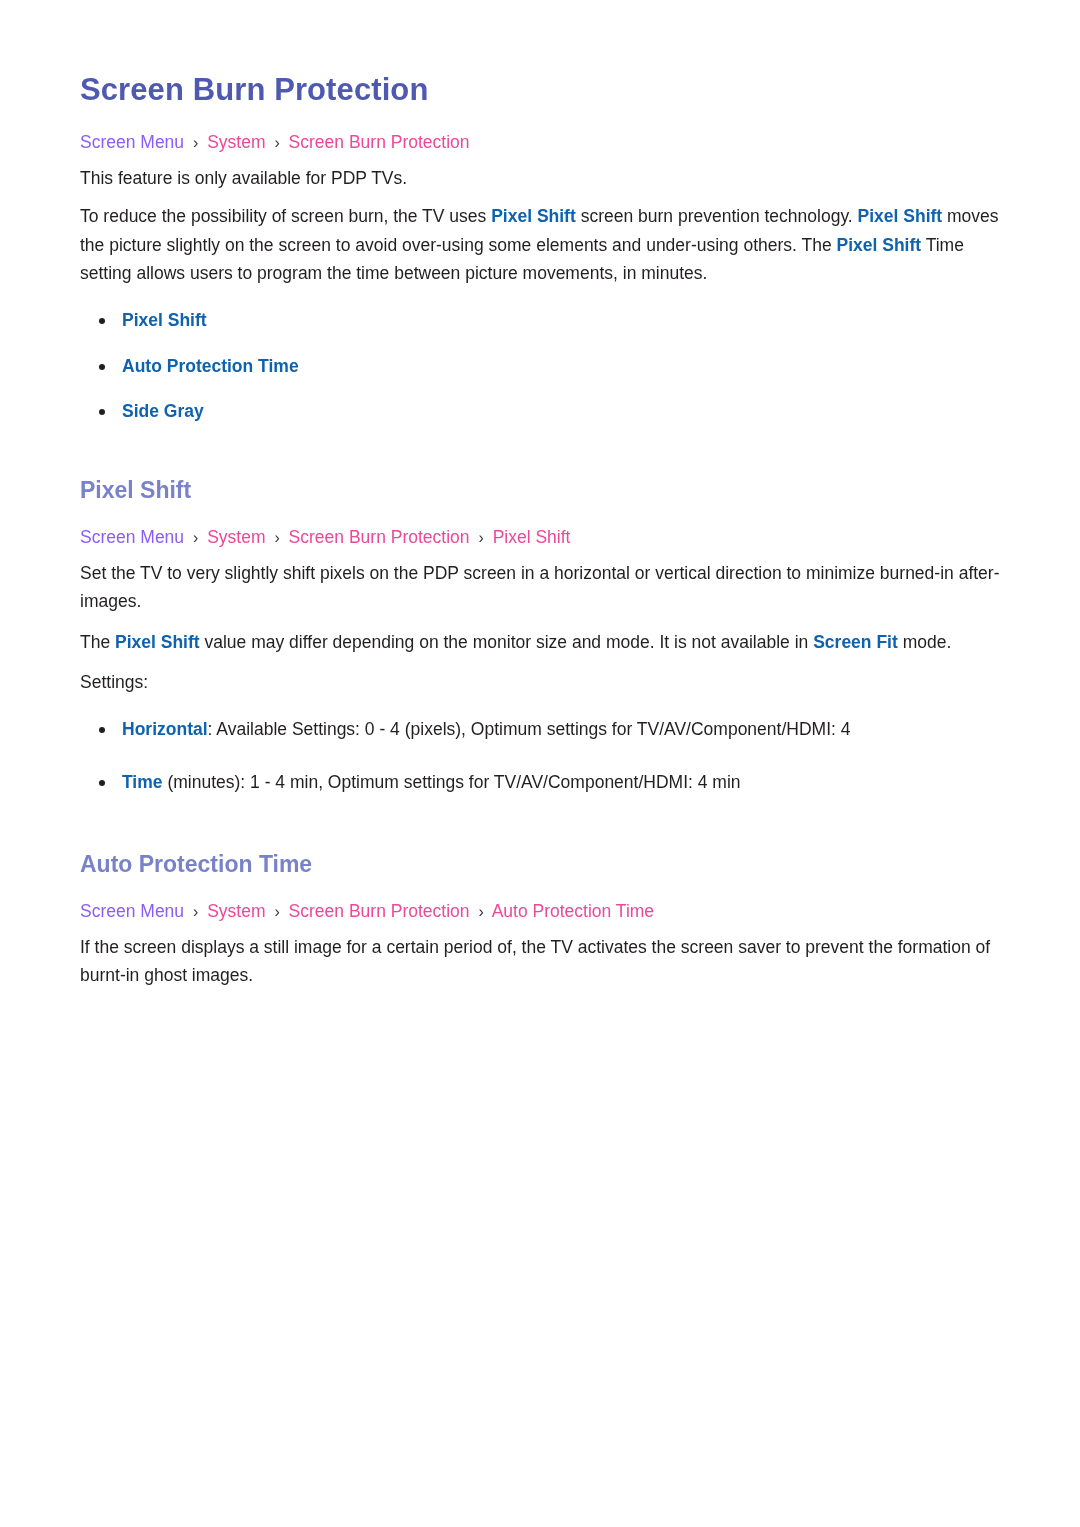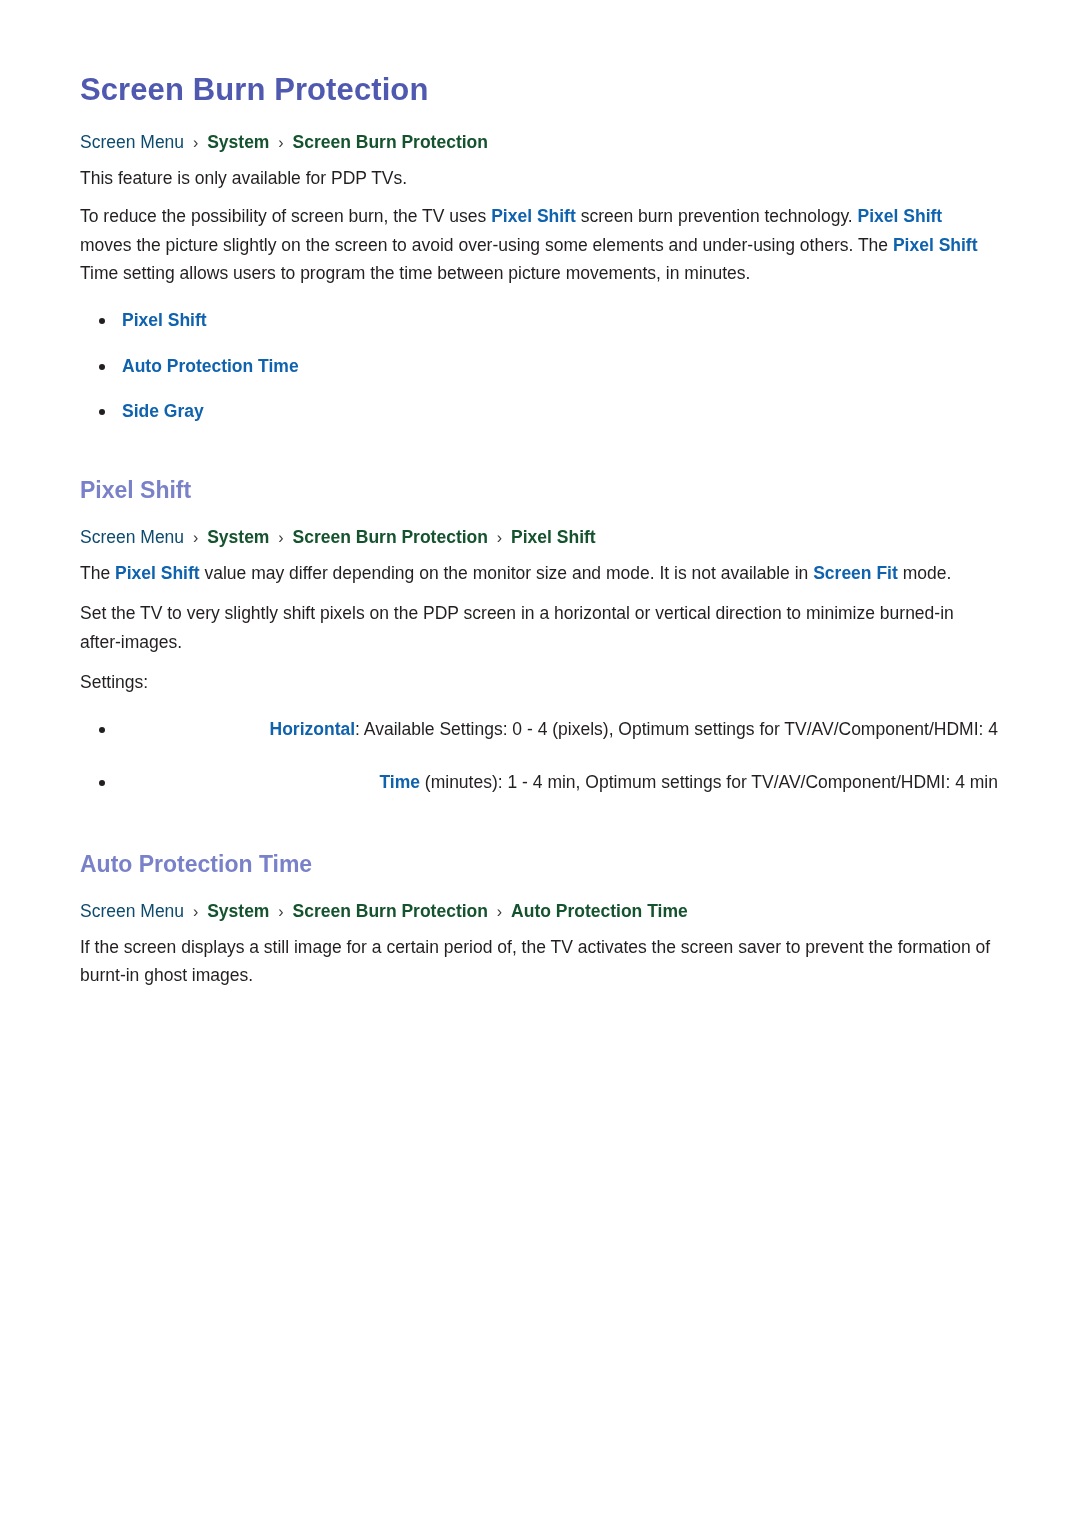--- a/index.html
+++ b/index.html
@@ -12,21 +12,21 @@
     height: 1527px;
     font-family: "Liberation Sans", sans-serif;
     color: #231f20;
     -webkit-font-smoothing: antialiased;
   }
   .page {
     position: relative;
     width: 1080px;
     height: 1527px;
     box-sizing: border-box;
-    padding: 56px 82px 0 80px;
+    padding: 56px 62px 0 80px;
   }
 
   
   .doc-title {
     font-size: 31px;
     font-weight: bold;
     color: #5059b0;
     letter-spacing: 0.1px;
     margin: 16px 0 22px 0;
     line-height: 1.15;
@@ -40,26 +40,26 @@
   }
 
   
   .breadcrumb {
     font-size: 17.5px;
     line-height: 1.45;
     margin: 0 0 9px 0;
     color: #231f20;
   }
   .breadcrumb .crumb-root {
-    color: #0c4a6e;
+    color: #8b5cf6;
     font-weight: normal;
   }
   .breadcrumb .crumb-link {
-    color: #14532d;
-    font-weight: bold;
+    color: #ec4899;
+    font-weight: normal;
   }
   .breadcrumb .chev {
     color: #3b3b3b;
     font-weight: normal;
     padding: 0 4px;
     font-size: 16px;
   }
 
   
   p.body {
@@ -99,21 +99,20 @@
     border-radius: 50%;
     background: #231f20;
   }
   ul.bullets.links li {
     color: #0f62ae;
     font-weight: bold;
     margin-bottom: 19px;
   }
   ul.bullets.settings li {
     margin-bottom: 26px;
-    text-align: right;
   }
   ul.bullets.settings .term {
     color: #0f62ae;
     font-weight: bold;
   }
   .sec-gap-1 { height: 34px; }
   .sec-gap-2 { height: 30px; }
   .list-gap { height: 8px; }
 </style>
 </head>
@@ -159,26 +158,26 @@
   <div class="breadcrumb">
     <span class="crumb-root">Screen Menu</span>
     <span class="chev">›</span>
     <span class="crumb-link">System</span>
     <span class="chev">›</span>
     <span class="crumb-link">Screen Burn Protection</span>
     <span class="chev">›</span>
     <span class="crumb-link">Pixel Shift</span>
   </div>
 
+  <p class="body">Set the TV to very slightly shift pixels on the PDP screen in a horizontal or vertical direction to minimize burned-in after-images.</p>
+
   <p class="body">
     <span>The </span><span class="lnk">Pixel Shift</span><span> value may differ depending on the monitor size and mode. It is not available in </span><span class="lnk">Screen Fit</span><span> mode.</span>
   </p>
 
-  <p class="body">Set the TV to very slightly shift pixels on the PDP screen in a horizontal or vertical direction to minimize burned-in after-images.</p>
-
   <p class="body">Settings:</p>
 
   <div class="list-gap"></div>
 
   <ul class="bullets settings">
     <li>
       <span class="term">Horizontal</span><span>: Available Settings: 0 - 4 (pixels), Optimum settings for TV/AV/Component/HDMI: 4</span>
     </li>
     <li>
       <span class="term">Time</span><span> (minutes): 1 - 4 min, Optimum settings for TV/AV/Component/HDMI: 4 min</span>

